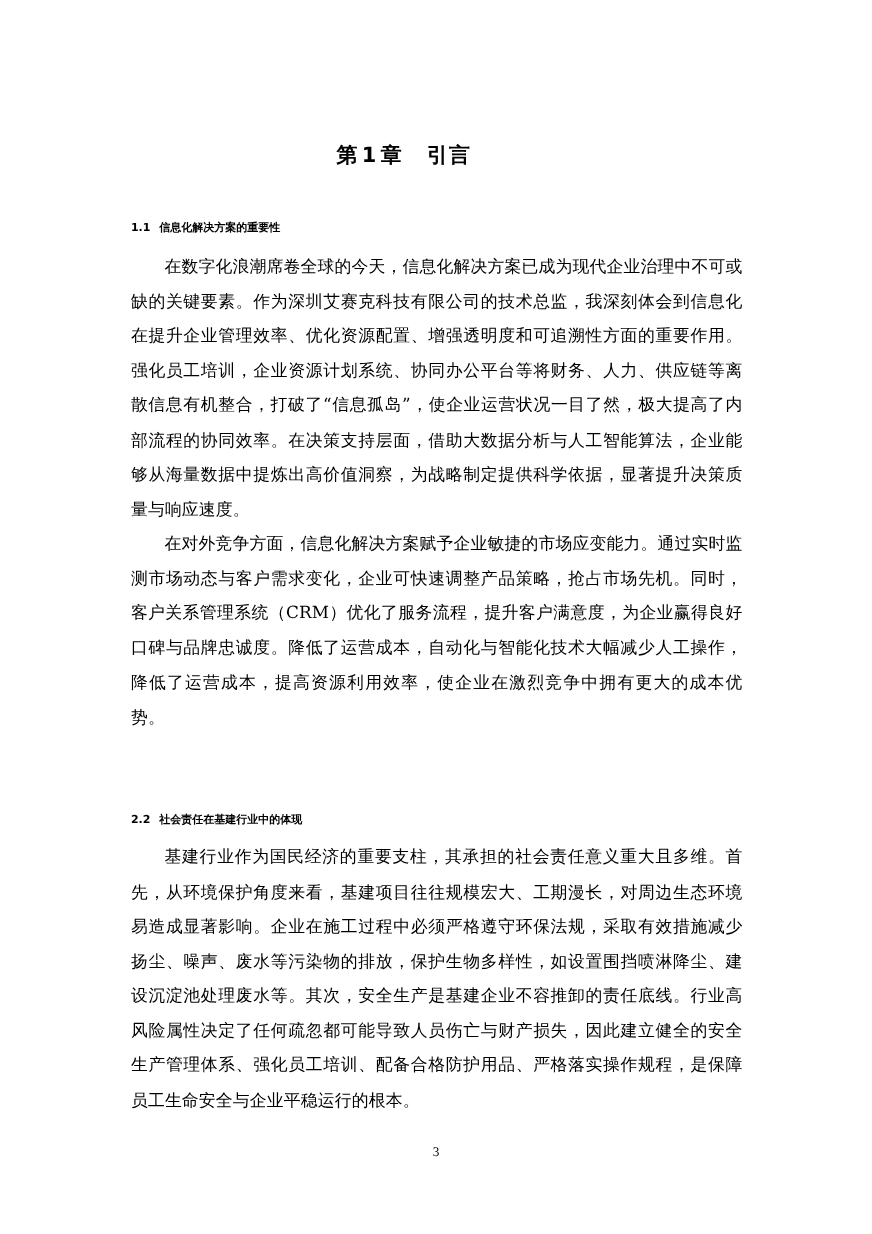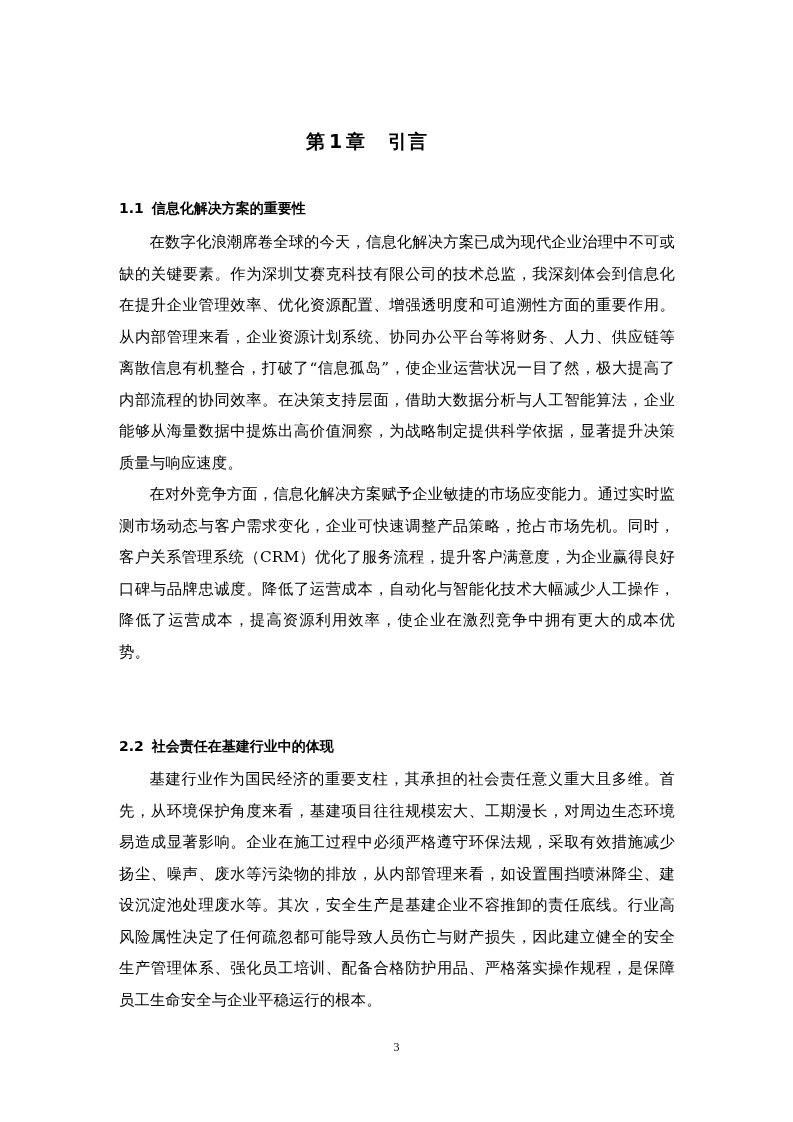--- a/index.html
+++ b/index.html
@@ -4,21 +4,21 @@
 <style>
   html, body { margin: 0; padding: 0; background: #ffffff; }
   body { width: 793px; height: 1122px; position: relative; overflow: hidden;
          font-family: "DejaVu Serif", "Liberation Serif", serif; color: #000; }
   .page { position: absolute; left: 0; top: 0; width: 793px; height: 1122px; background: #fff; }
   .chapter-title { position: absolute; left: 0; width: 734px; top: 127px; text-align: center;
          font-family: "DejaVu Sans", "Liberation Sans", sans-serif; font-weight: bold; font-size: 19px;
          letter-spacing: 1px; line-height: 28px; }
   .chapter-title .gap { display: inline-block; width: 22px; }
   .section-heading { position: absolute; left: 119px; font-family: "DejaVu Sans", "Liberation Sans", sans-serif;
-         font-weight: bold; font-size: 14px; line-height: 22px; white-space: nowrap; }
+         font-weight: bold; font-size: 10px; line-height: 22px; white-space: nowrap; }
   .section-heading .num { margin-right: 8px; }
   .body-text { position: absolute; left: 119px; width: 556px; font-size: 15.3px; line-height: 31.5px;
          text-align: justify; text-justify: inter-character; letter-spacing: 0.15px; }
   .body-text p { margin: 0; text-indent: 2em; }
   .page-number { position: absolute; left: 0; width: 793px; top: 1040px; text-align: center;
          font-family: "Liberation Serif", serif; font-size: 12px; }
 </style>
 </head>
 <body>
 
@@ -26,27 +26,27 @@
 
   <div class="chapter-title">
     <span>第</span><span style="padding:0 3px;">1</span><span>章</span><span class="gap"></span><span>引言</span>
   </div>
 
   <div class="section-heading" style="top:197px;">
     <span class="num">1.1</span><span>信息化解决方案的重要性</span>
   </div>
 
   <div class="body-text" style="top:227px;">
-    <p>在数字化浪潮席卷全球的今天，信息化解决方案已成为现代企业治理中不可或缺的关键要素。作为深圳艾赛克科技有限公司的技术总监，我深刻体会到信息化在提升企业管理效率、优化资源配置、增强透明度和可追溯性方面的重要作用。从内部管理来看，企业资源计划系统、协同办公平台等将财务、人力、供应链等离散信息有机整合，打破了“信息孤岛”，使企业运营状况一目了然，极大提高了内部流程的协同效率。在决策支持层面，借助大数据分析与人工智能算法，企业能够从海量数据中提炼出高价值洞察，为战略制定提供科学依据，显著提升决策质量与响应速度。</p>
+    <p>在数字化浪潮席卷全球的今天，信息化解决方案已成为现代企业治理中不可或缺的关键要素。作为深圳艾赛克科技有限公司的技术总监，我深刻体会到信息化在提升企业管理效率、优化资源配置、增强透明度和可追溯性方面的重要作用。强化员工培训，企业资源计划系统、协同办公平台等将财务、人力、供应链等离散信息有机整合，打破了“信息孤岛”，使企业运营状况一目了然，极大提高了内部流程的协同效率。在决策支持层面，借助大数据分析与人工智能算法，企业能够从海量数据中提炼出高价值洞察，为战略制定提供科学依据，显著提升决策质量与响应速度。</p>
     <p>在对外竞争方面，信息化解决方案赋予企业敏捷的市场应变能力。通过实时监测市场动态与客户需求变化，企业可快速调整产品策略，抢占市场先机。同时，客户关系管理系统（CRM）优化了服务流程，提升客户满意度，为企业赢得良好口碑与品牌忠诚度。降低了运营成本，自动化与智能化技术大幅减少人工操作，降低了运营成本，提高资源利用效率，使企业在激烈竞争中拥有更大的成本优势。</p>
   </div>
 
   <div class="section-heading" style="top:735px;">
     <span class="num">2.2</span><span>社会责任在基建行业中的体现</span>
   </div>
 
   <div class="body-text" style="top:764px;">
-    <p>基建行业作为国民经济的重要支柱，其承担的社会责任意义重大且多维。首先，从环境保护角度来看，基建项目往往规模宏大、工期漫长，对周边生态环境易造成显著影响。企业在施工过程中必须严格遵守环保法规，采取有效措施减少扬尘、噪声、废水等污染物的排放，从内部管理来看，如设置围挡喷淋降尘、建设沉淀池处理废水等。其次，安全生产是基建企业不容推卸的责任底线。行业高风险属性决定了任何疏忽都可能导致人员伤亡与财产损失，因此建立健全的安全生产管理体系、强化员工培训、配备合格防护用品、严格落实操作规程，是保障员工生命安全与企业平稳运行的根本。</p>
+    <p>基建行业作为国民经济的重要支柱，其承担的社会责任意义重大且多维。首先，从环境保护角度来看，基建项目往往规模宏大、工期漫长，对周边生态环境易造成显著影响。企业在施工过程中必须严格遵守环保法规，采取有效措施减少扬尘、噪声、废水等污染物的排放，保护生物多样性，如设置围挡喷淋降尘、建设沉淀池处理废水等。其次，安全生产是基建企业不容推卸的责任底线。行业高风险属性决定了任何疏忽都可能导致人员伤亡与财产损失，因此建立健全的安全生产管理体系、强化员工培训、配备合格防护用品、严格落实操作规程，是保障员工生命安全与企业平稳运行的根本。</p>
   </div>
 
   <div class="page-number">3</div>
 
 </div>
 
 </body></html>

